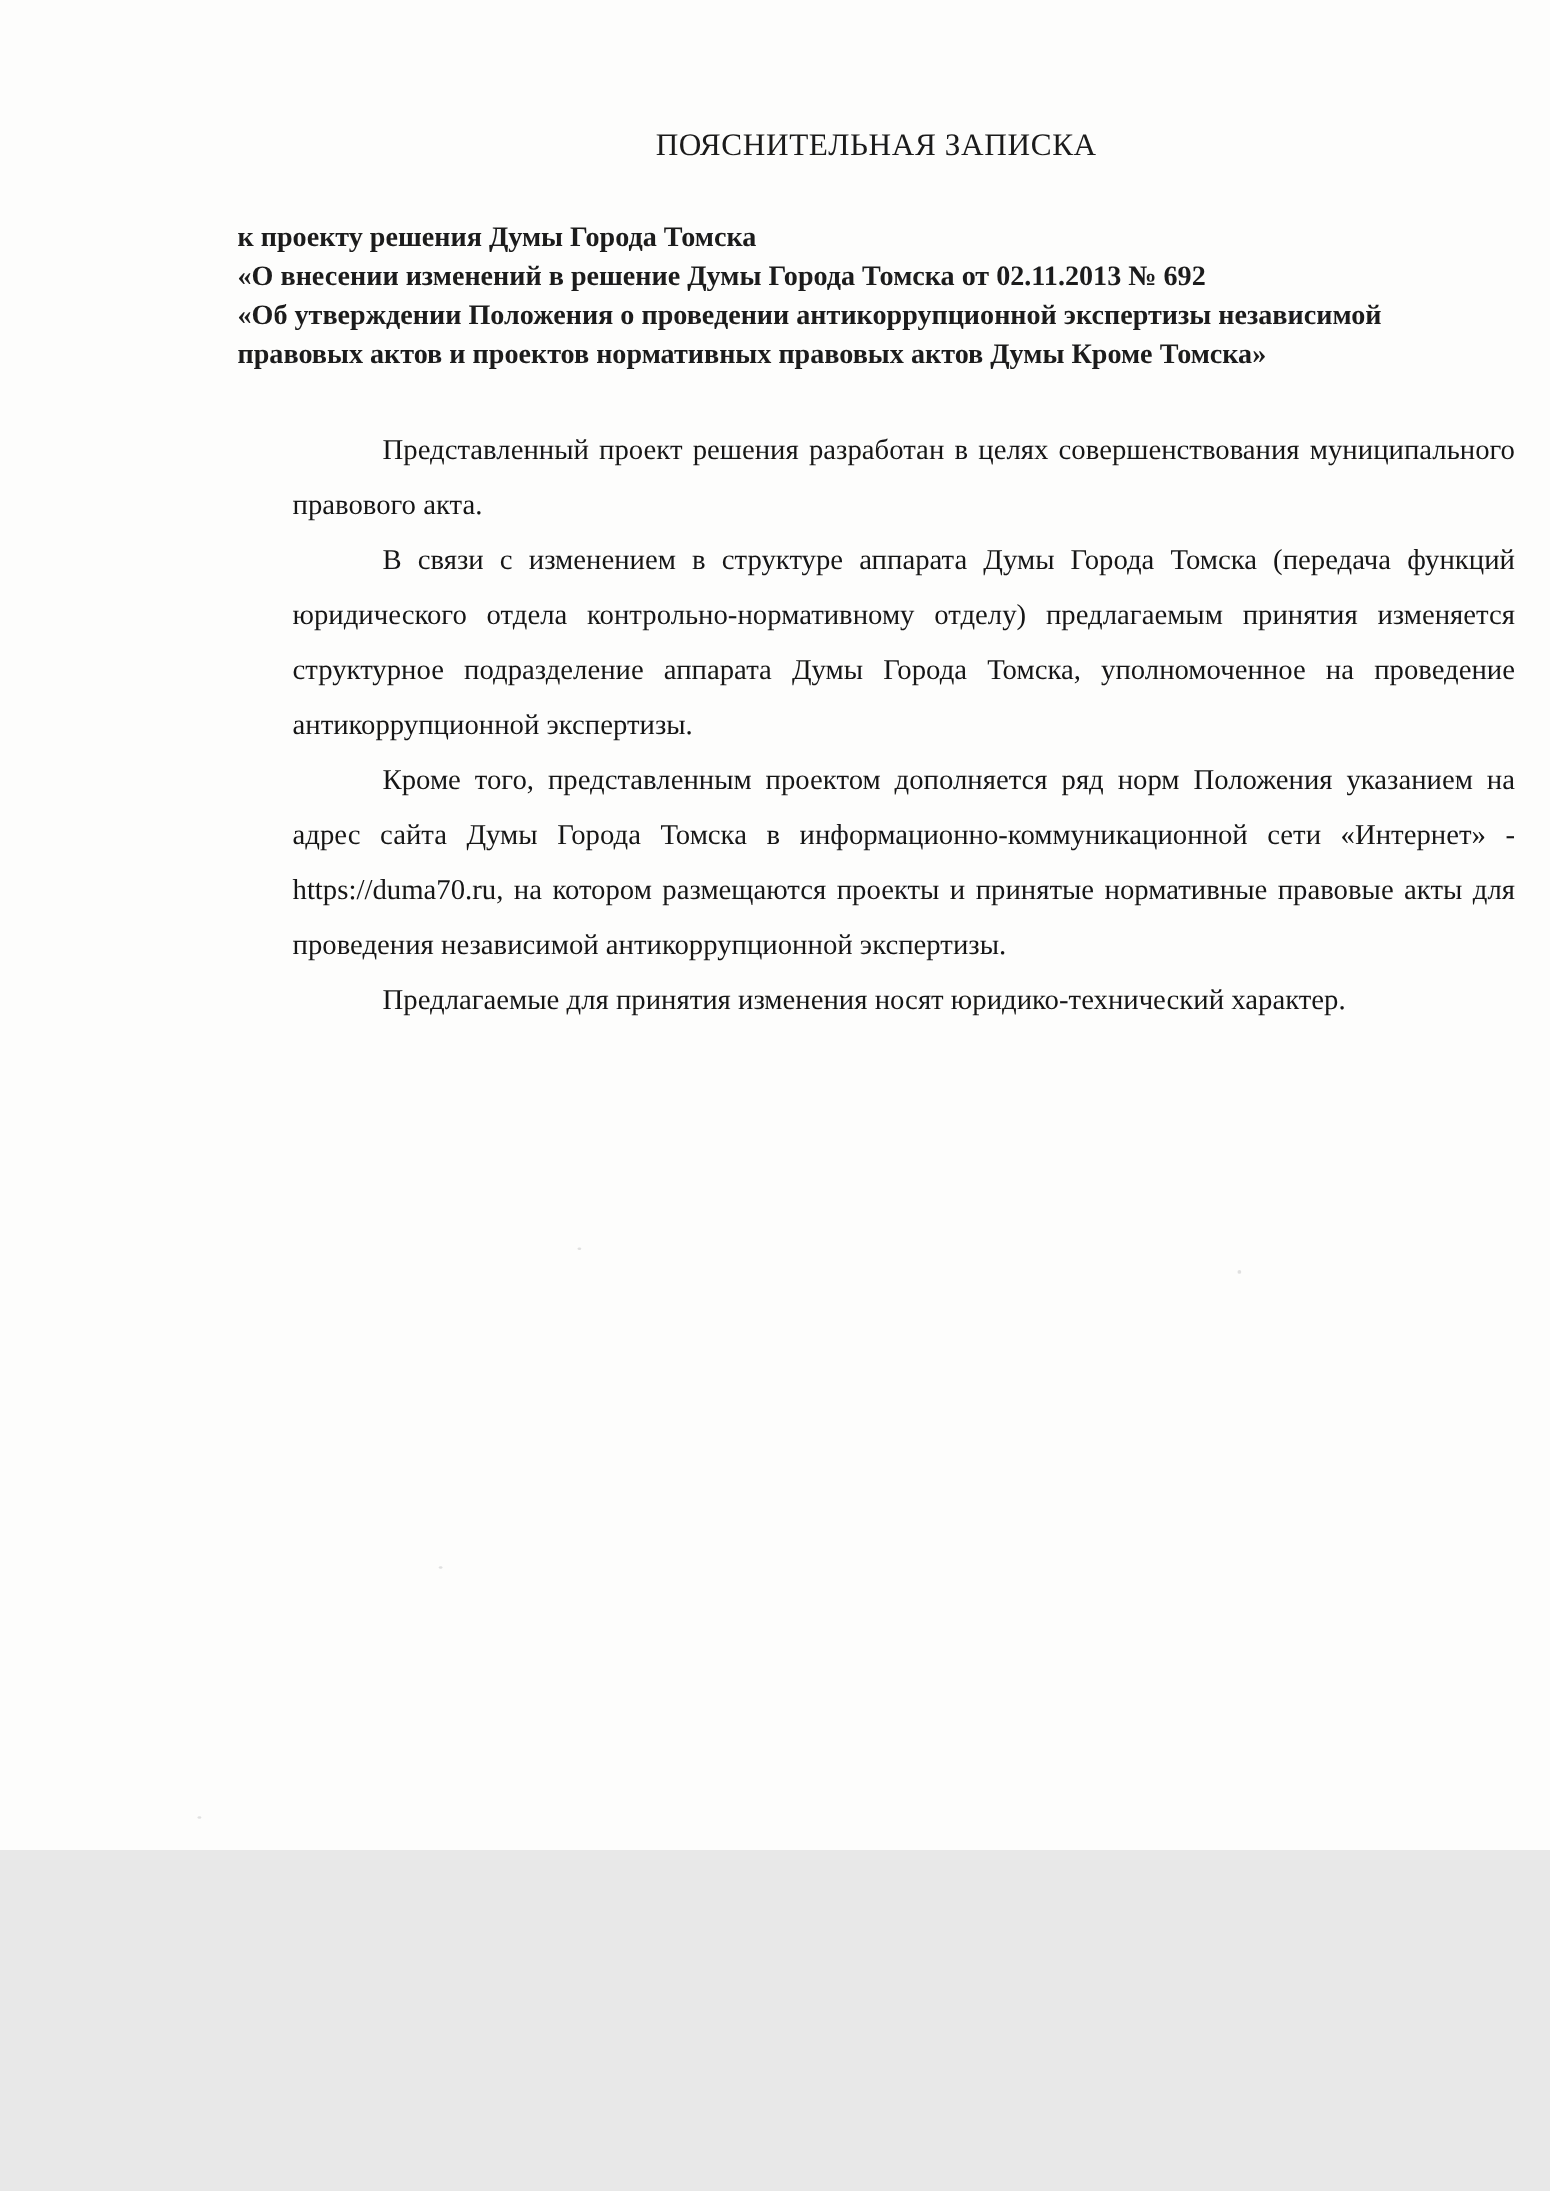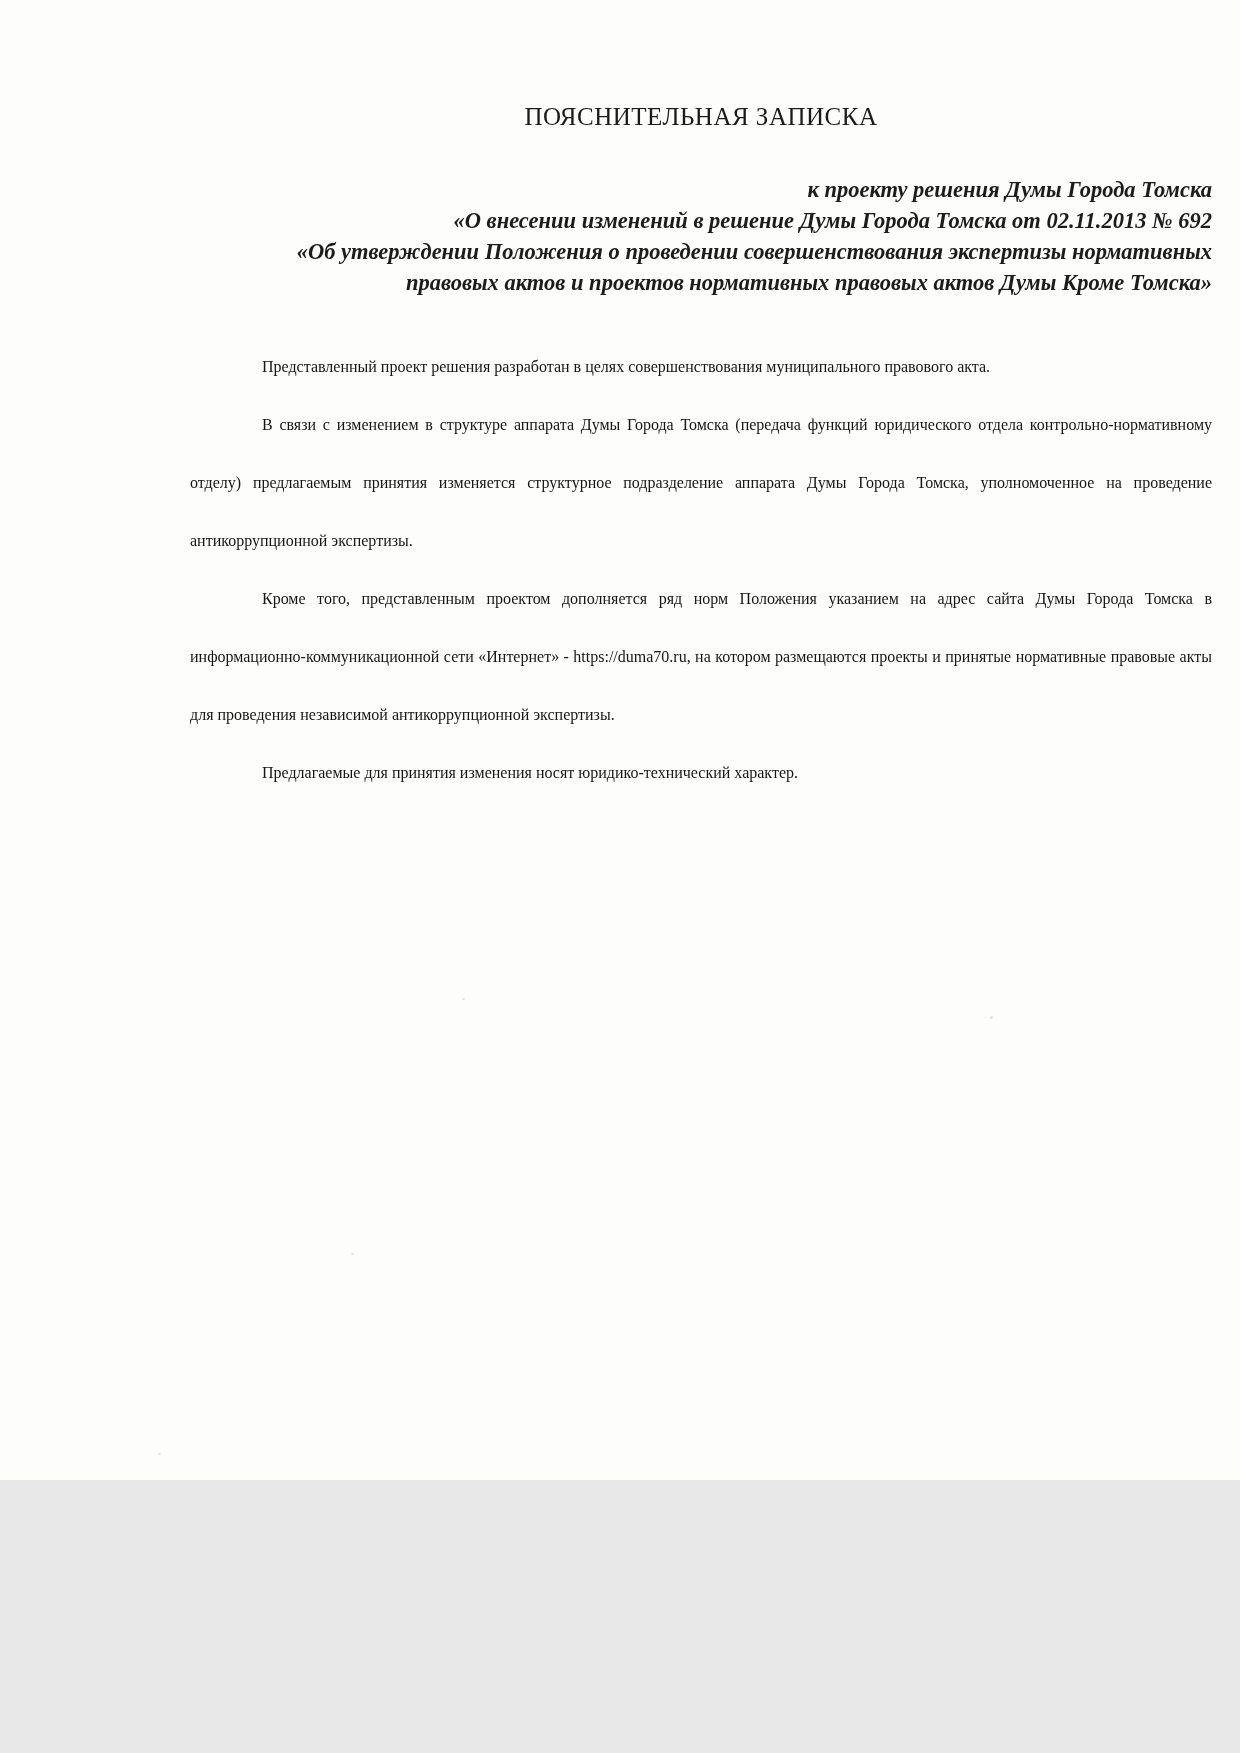--- a/index.html
+++ b/index.html
@@ -23,32 +23,32 @@
   .doc-title {
     margin-top: 103px;
     text-align: center;
     font-size: 25px;
     font-weight: normal;
     letter-spacing: 0.5px;
     color: #1b1b1b;
   }
   .doc-subtitle {
     margin-top: 43px;
-    text-align: right;
-    font-style: italic;
+    text-align: left;
     font-weight: bold;
     font-size: 22.5px;
     line-height: 31px;
     color: #1c1c1c;
   }
   .doc-body {
     margin-top: 40px;
-    font-size: 16px;
-    line-height: 58px;
+    font-size: 23px;
+    line-height: 44px;
     text-align: justify;
+    margin-left: 44px;
   }
   .doc-body p {
     text-indent: 72px;
     margin: 0;
   }
   .scan-speck {
     position: absolute;
     background: #c9c9c9;
     border-radius: 50%;
     opacity: 0.55;
@@ -62,21 +62,21 @@
 <body>
 
 <div class="page">
   <div class="content-column">
 
     <h1 class="doc-title">ПОЯСНИТЕЛЬНАЯ ЗАПИСКА</h1>
 
     <div class="doc-subtitle">
       <div>к проекту решения Думы Города Томска</div>
       <div>«О внесении изменений в решение Думы Города Томска от 02.11.2013 № 692</div>
-      <div>«Об утверждении Положения о проведении совершенствования экспертизы нормативных</div>
+      <div>«Об утверждении Положения о проведении антикоррупционной экспертизы независимой</div>
       <div>правовых актов и проектов нормативных правовых актов Думы Кроме Томска»</div>
     </div>
 
     <div class="doc-body">
       <p>Представленный проект решения разработан в целях совершенствования муниципального правового акта.</p>
       <p>В связи с изменением в структуре аппарата Думы Города Томска (передача функций юридического отдела контрольно-нормативному отделу) предлагаемым принятия изменяется структурное подразделение аппарата Думы Города Томска, уполномоченное на проведение антикоррупционной экспертизы.</p>
       <p>Кроме того, представленным проектом дополняется ряд норм Положения указанием на адрес сайта Думы Города Томска в информационно-коммуникационной сети «Интернет» - https://duma70.ru, на котором размещаются проекты и принятые нормативные правовые акты для проведения независимой антикоррупционной экспертизы.</p>
       <p>Предлагаемые для принятия изменения носят юридико-технический характер.</p>
     </div>
 

